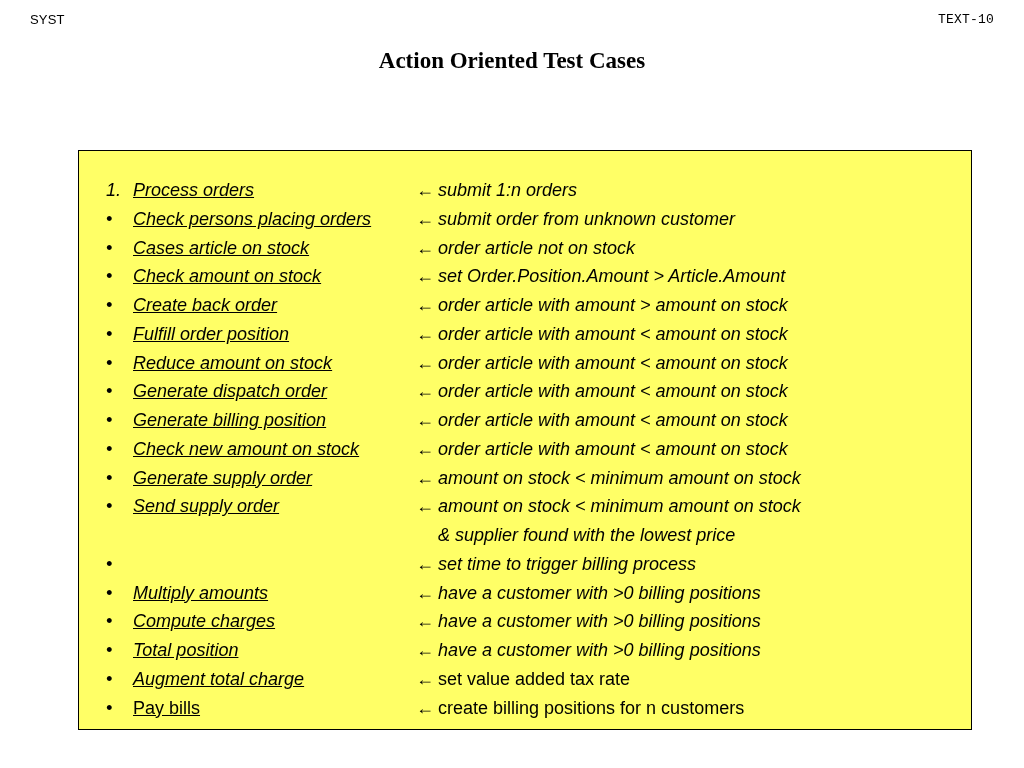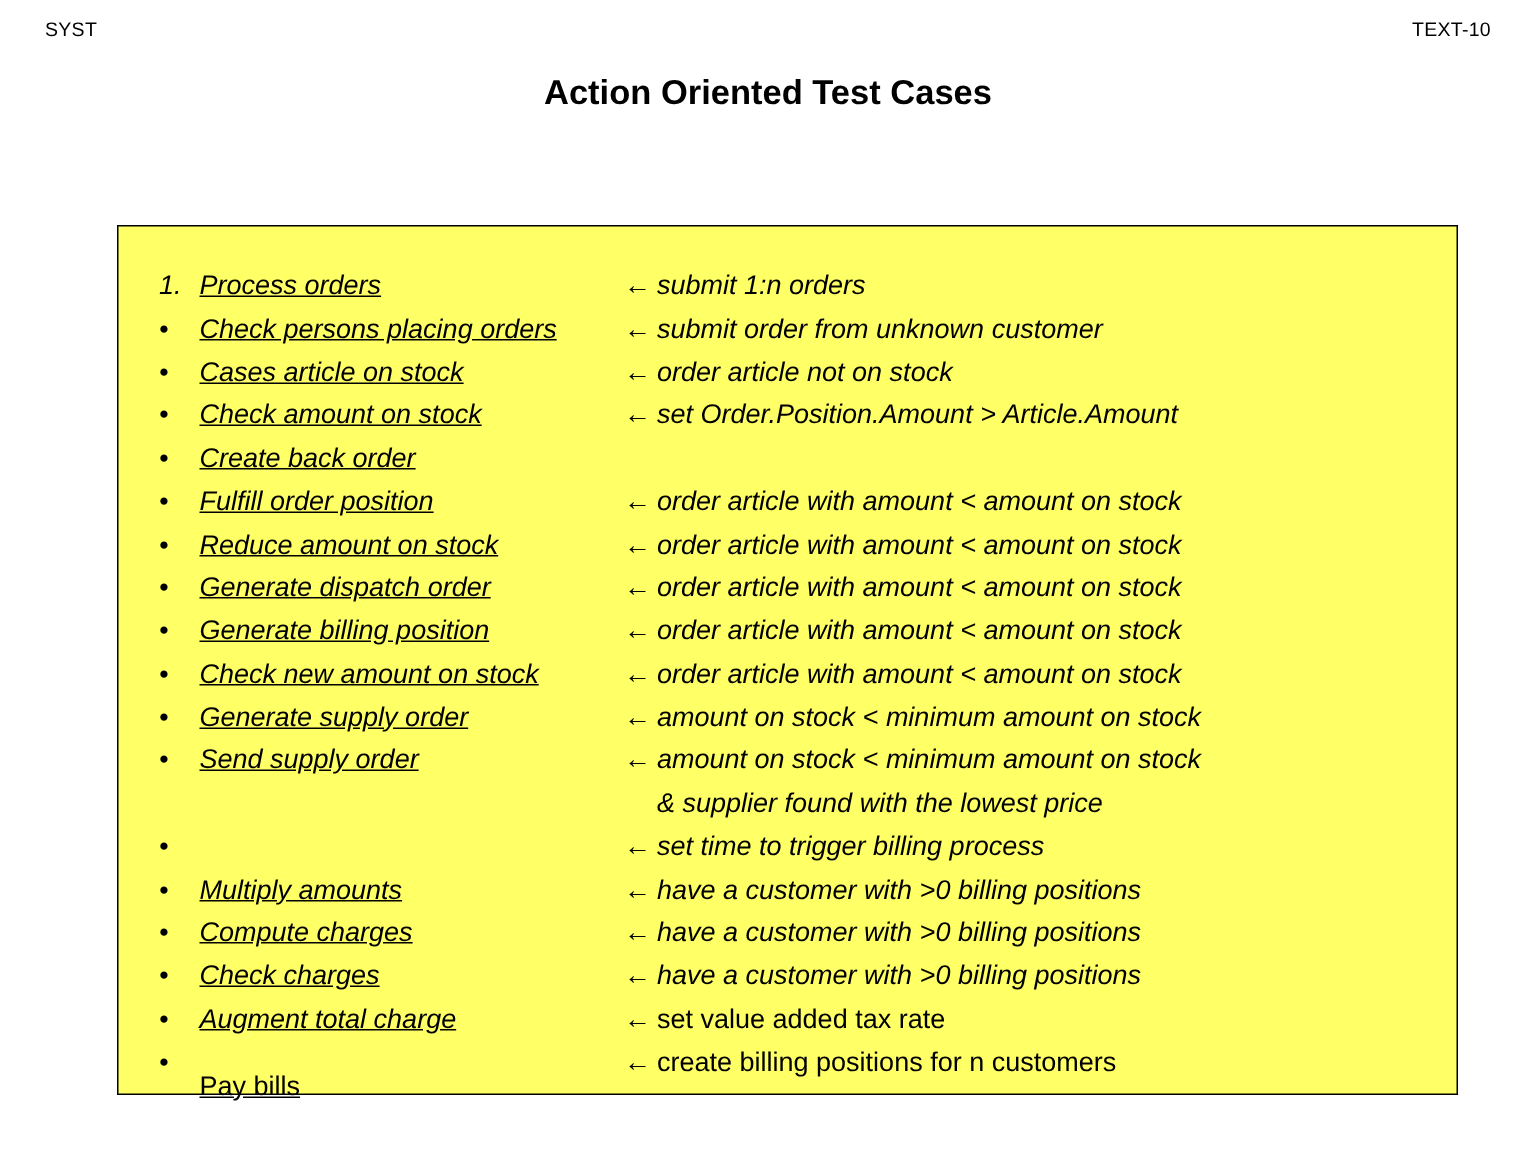--- a/index.html
+++ b/index.html
@@ -18,30 +18,31 @@
     background: #ffffff;
   }
   .corner-label {
     position: absolute;
     top: 12px;
     font-size: 13px;
     color: #000000;
     letter-spacing: 0.2px;
   }
   .corner-left  { left: 30px; }
-  .corner-right { right: 30px; }
+  .corner-right { right: 30px; font-family: Liberation Mono, monospace; }
   .slide-title {
     position: absolute;
     top: 48px;
     left: 0;
     width: 100%;
     text-align: center;
     font-size: 23px;
     font-weight: bold;
     color: #000000;
+    font-family: Liberation Serif, serif;
   }
   .cases-box {
     position: absolute;
     left: 78px;
     top: 150px;
     width: 894px;
     height: 580px;
     box-sizing: border-box;
     border: 1.5px solid #000000;
   }
@@ -68,21 +69,21 @@
     text-decoration: underline;
   }
   .cond {
     position: absolute;
     left: 337px;
   }
   .arrow {
     display: inline-block;
     width: 22px;
   }
-  .upright { font-style: normal; margin-top: 16px; }
+  .upright { font-style: normal; }
 </style>
 </head>
 <body>
 
 <div class="slide">
 
   <div class="corner-label corner-left">SYST</div>
 
   <div class="corner-label corner-right">TEXT-10</div>
 
@@ -110,20 +111,21 @@
 
   <div class="row">
     <span class="marker">•</span>
     <span class="action">Check amount on stock</span>
     <span class="cond"><span class="arrow">←</span><span class="cond-text">set Order.Position.Amount &gt; Article.Amount</span></span>
   </div>
 
   <div class="row">
     <span class="marker">•</span>
     <span class="action">Create back order</span>
+    <span class="cond"><span class="arrow">←</span><span class="cond-text">order article with amount &gt; amount on stock</span></span>
   </div>
 
   <div class="row">
     <span class="marker">•</span>
     <span class="action">Fulfill order position</span>
     <span class="cond"><span class="arrow">←</span><span class="cond-text">order article with amount &lt; amount on stock</span></span>
   </div>
 
   <div class="row">
     <span class="marker">•</span>
@@ -179,21 +181,21 @@
   </div>
 
   <div class="row">
     <span class="marker">•</span>
     <span class="action">Compute charges</span>
     <span class="cond"><span class="arrow">←</span><span class="cond-text">have a customer with &gt;0 billing positions</span></span>
   </div>
 
   <div class="row">
     <span class="marker">•</span>
-    <span class="action">Check charges</span>
+    <span class="action">Total position</span>
     <span class="cond"><span class="arrow">←</span><span class="cond-text">have a customer with &gt;0 billing positions</span></span>
   </div>
 
   <div class="row">
     <span class="marker">•</span>
     <span class="action">Augment total charge</span>
     <span class="cond"><span class="arrow">←</span><span class="cond-text upright">set value added tax rate</span></span>
   </div>
 
   <div class="row">

